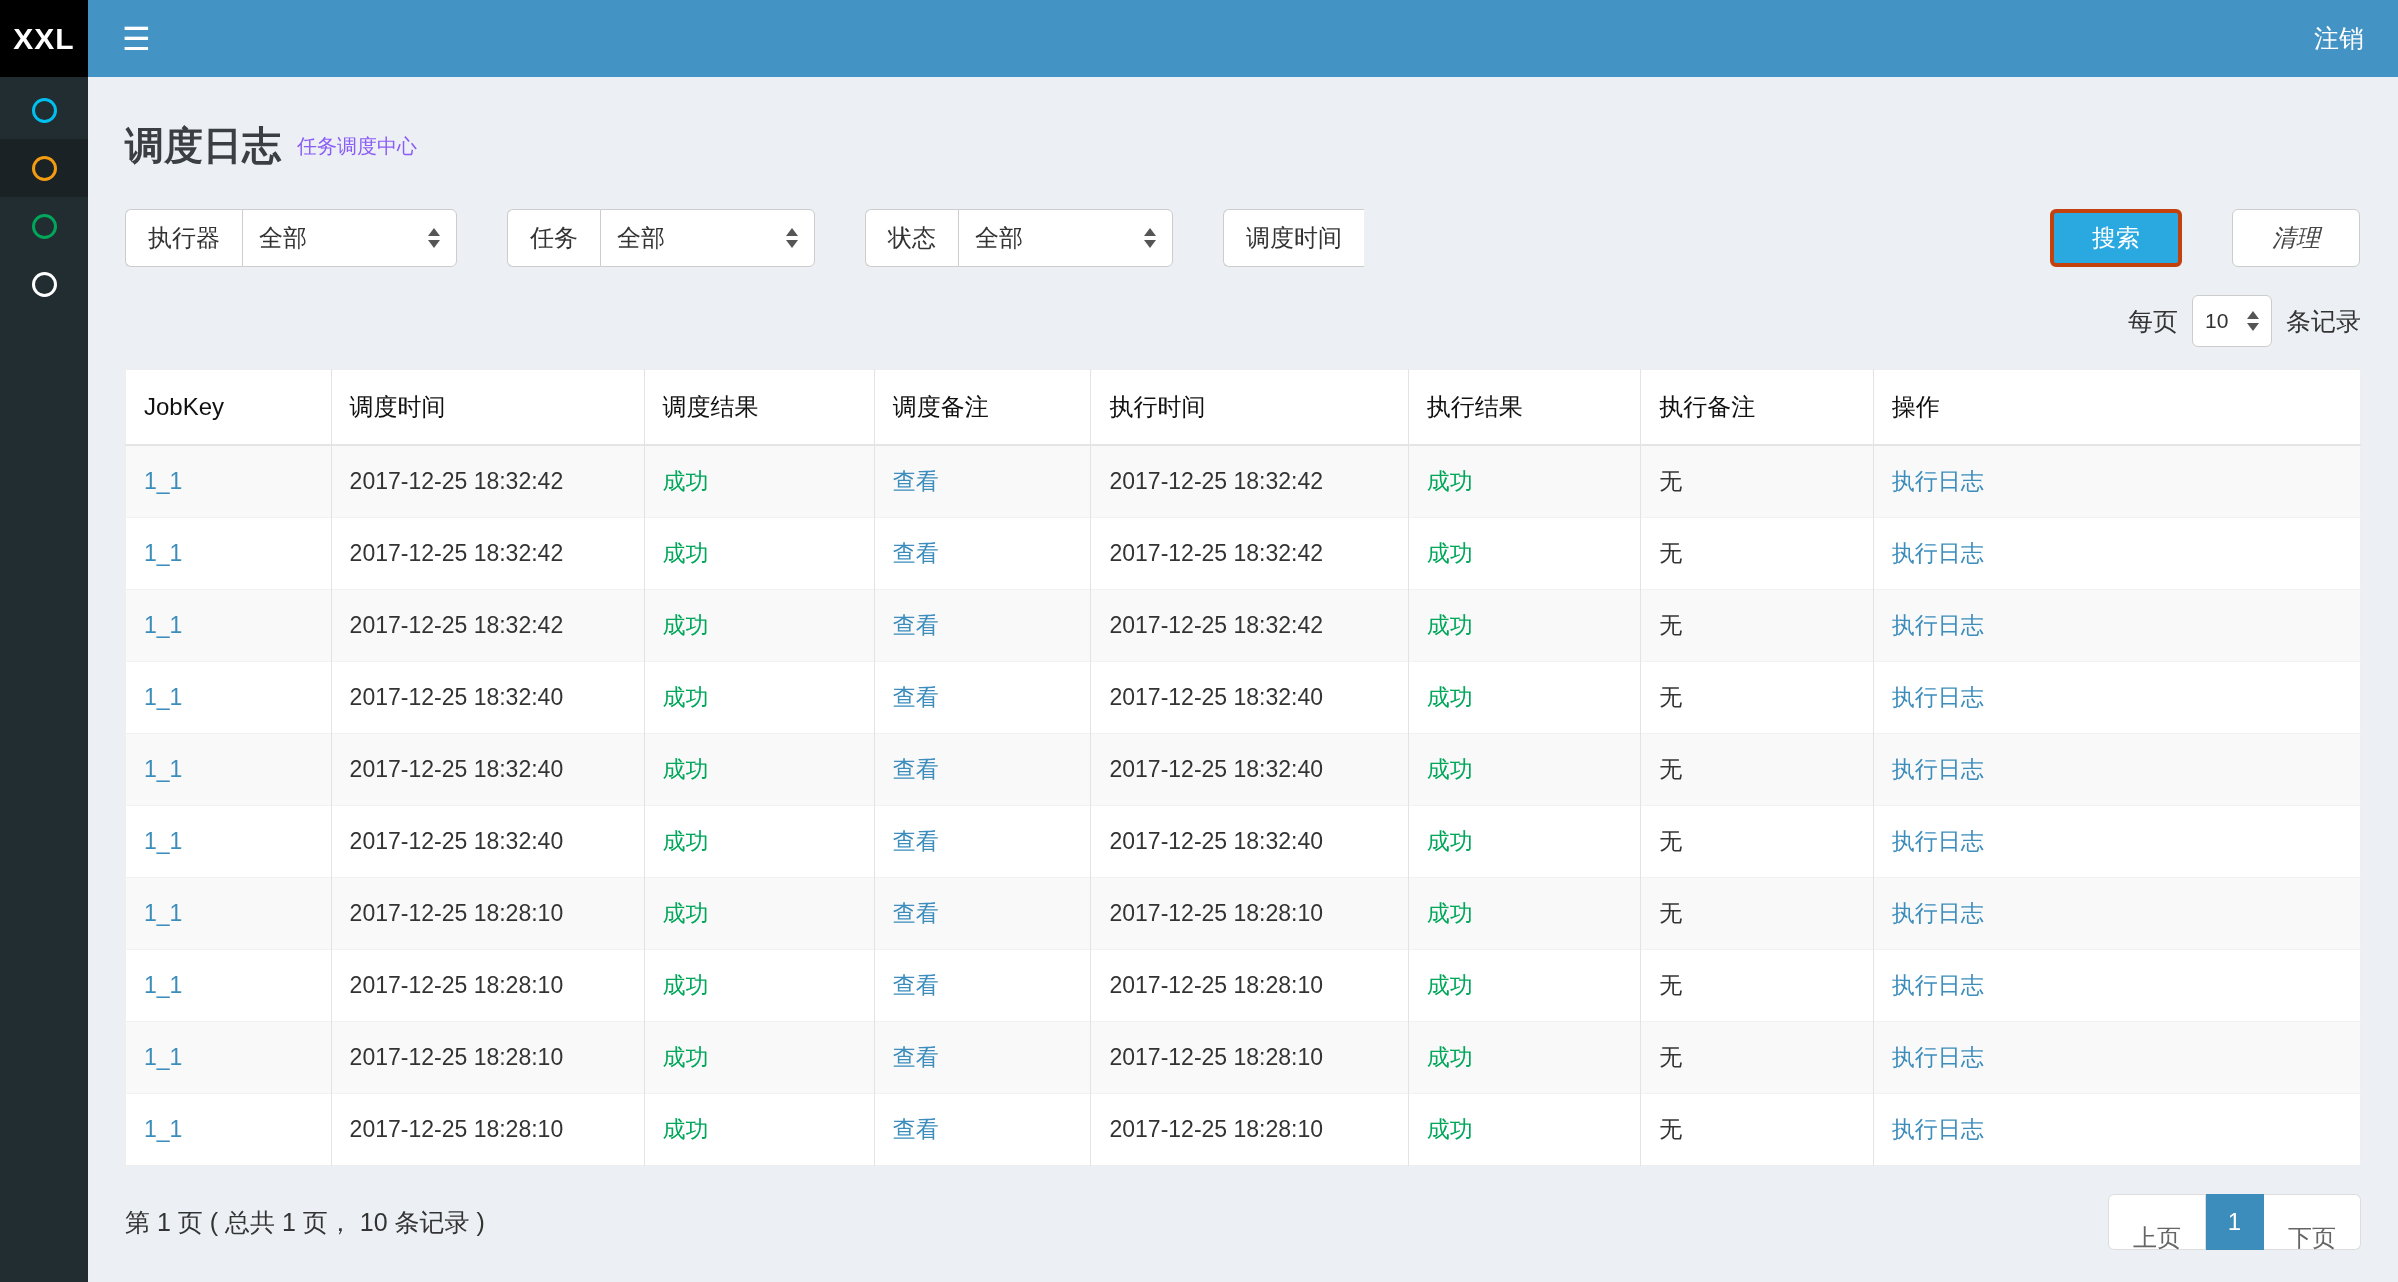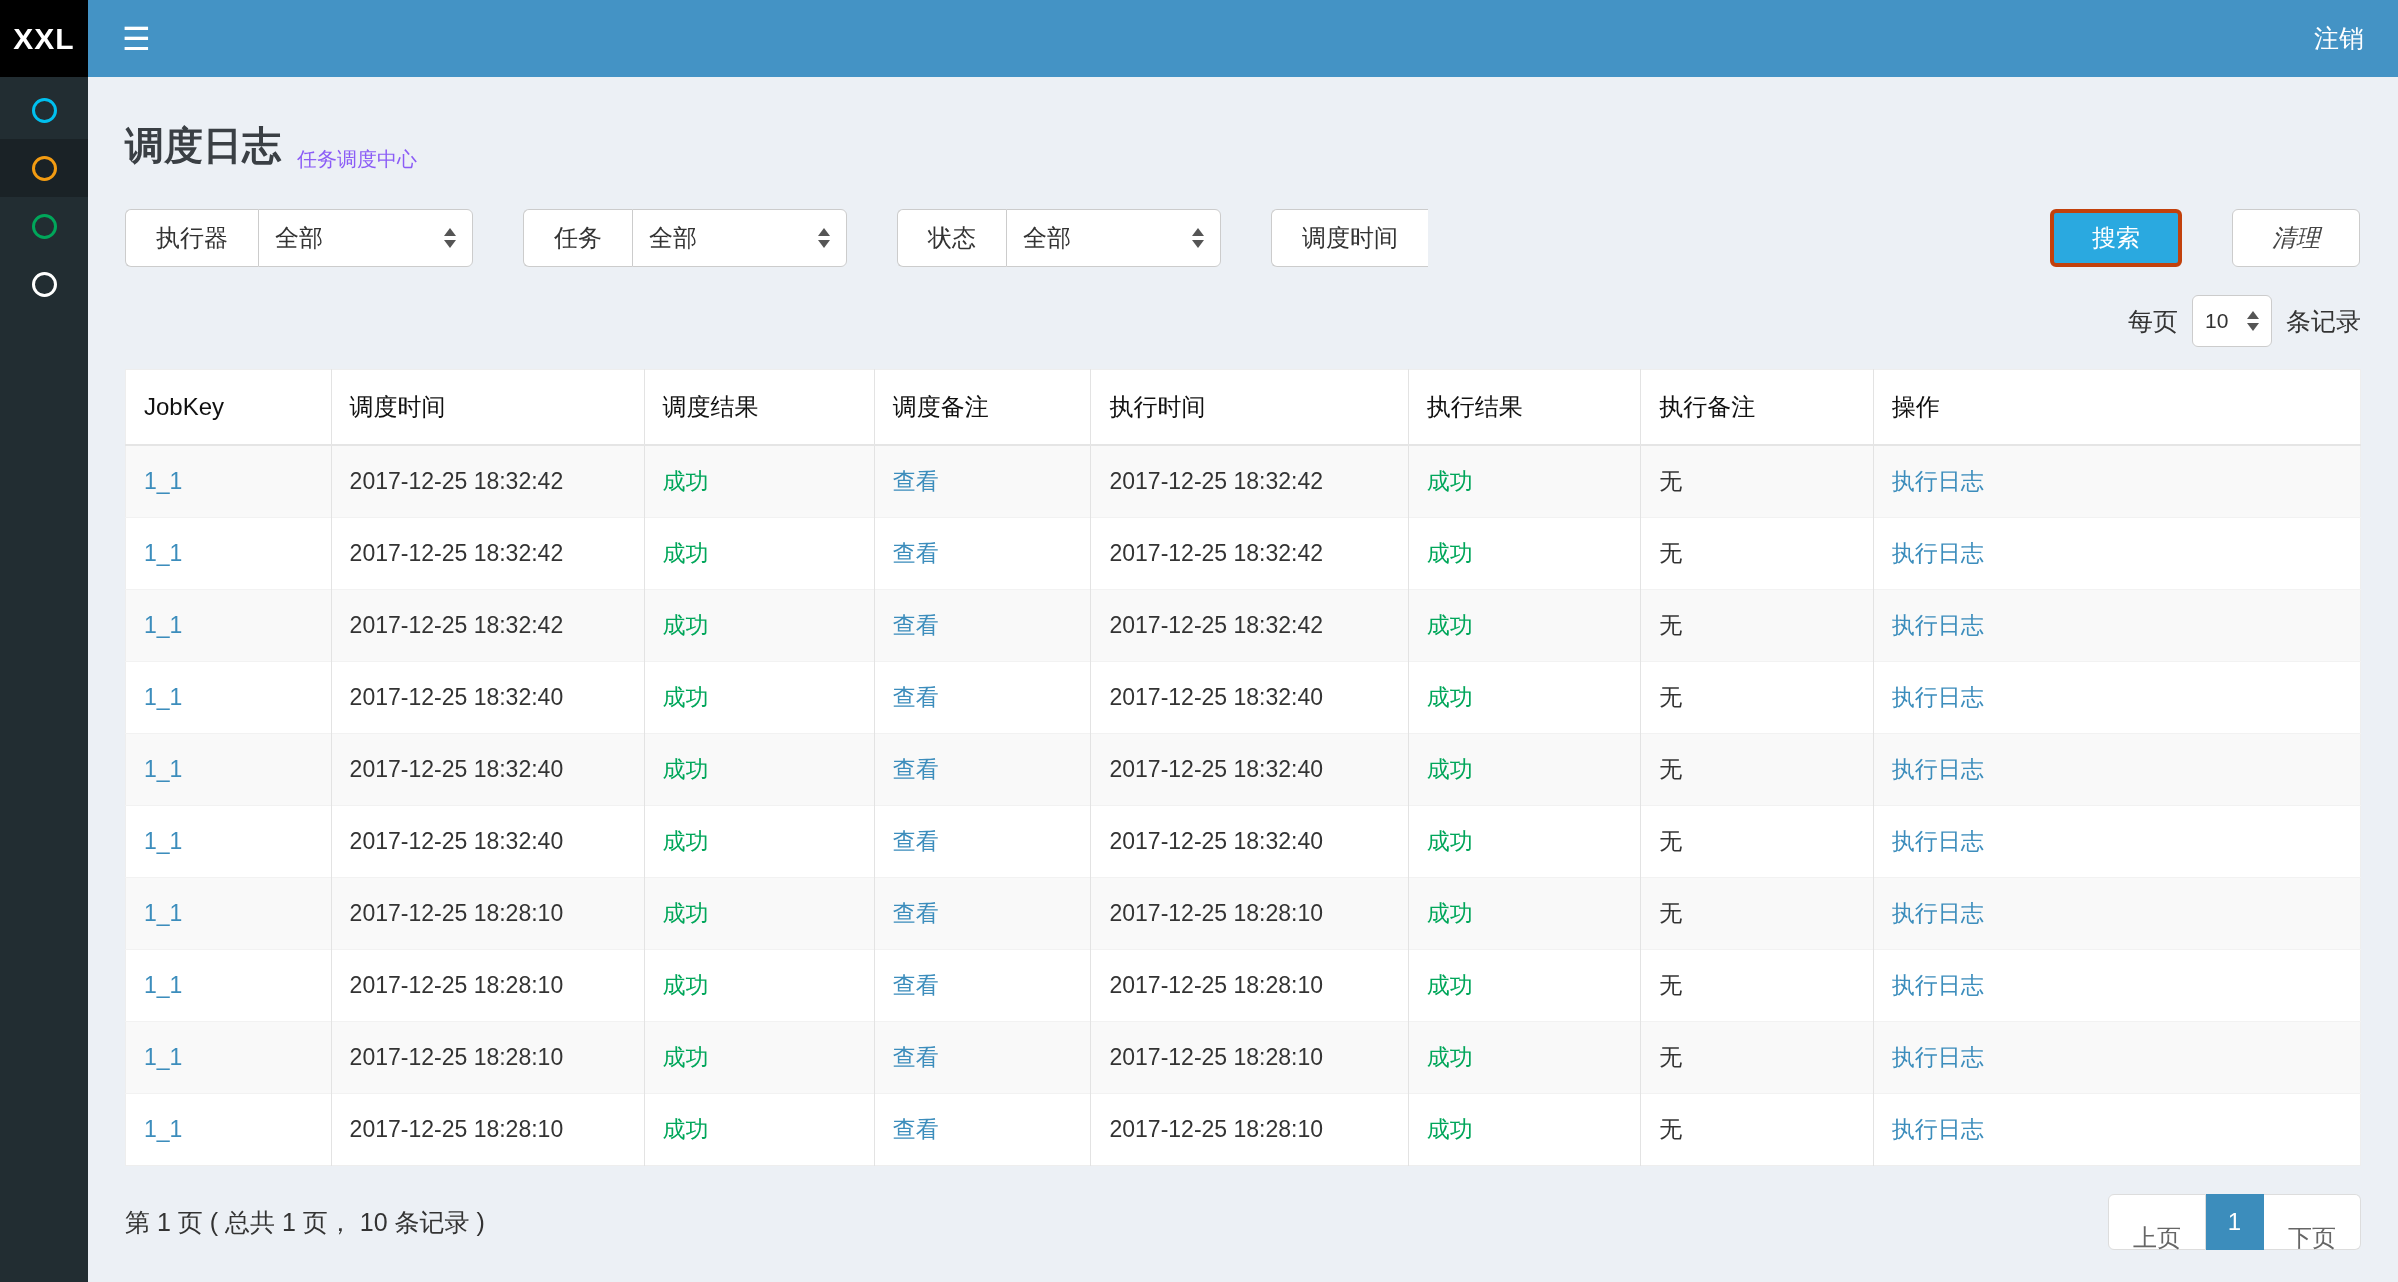--- a/index.html
+++ b/index.html
@@ -35,31 +35,31 @@
   }
   .side-item.active { background: #1a2226; }
   .circle-icon {
     width: 25px; height: 25px; border-radius: 50%;
     border: 3px solid #fff; display: inline-block;
   }
 
   .content { flex: 1; padding: 20px 37px 0 37px; min-width: 0; }
 
   
-  .page-header { margin-top: 22px; display: flex; align-items: flex-end; gap: 16px; }
+  .page-header { margin-top: 22px; display: flex; align-items: center; gap: 16px; }
   .title { font-size: 39px; font-weight: 700; color: #3a3f44; }
   .subtitle { font-size: 20px; color: #8b5cf6; }
 
   
   .filter-row { margin-top: 36px; display: flex; align-items: center; gap: 50px; }
   .input-group { display: flex; height: 58px; }
   .addon {
     background: #fff; border: 1px solid #ccc; border-right: none;
     border-radius: 6px 0 0 6px;
-    display: flex; align-items: center; padding: 0 30px;
+    display: flex; align-items: center; padding: 0 22px;
     font-size: 24px; color: #333; white-space: nowrap;
   }
   .select {
     background: #fff; border: 1px solid #ccc; border-radius: 0 6px 6px 0;
     display: flex; align-items: center; justify-content: space-between;
     padding: 0 16px; font-size: 24px; color: #333;
     width: 215px; cursor: pointer;
   }
   .select.standalone { border-radius: 6px; width: 80px; height: 52px; padding: 0 12px; font-size: 21px; }
   .arrows { display: inline-flex; flex-direction: column; gap: 4px; }

